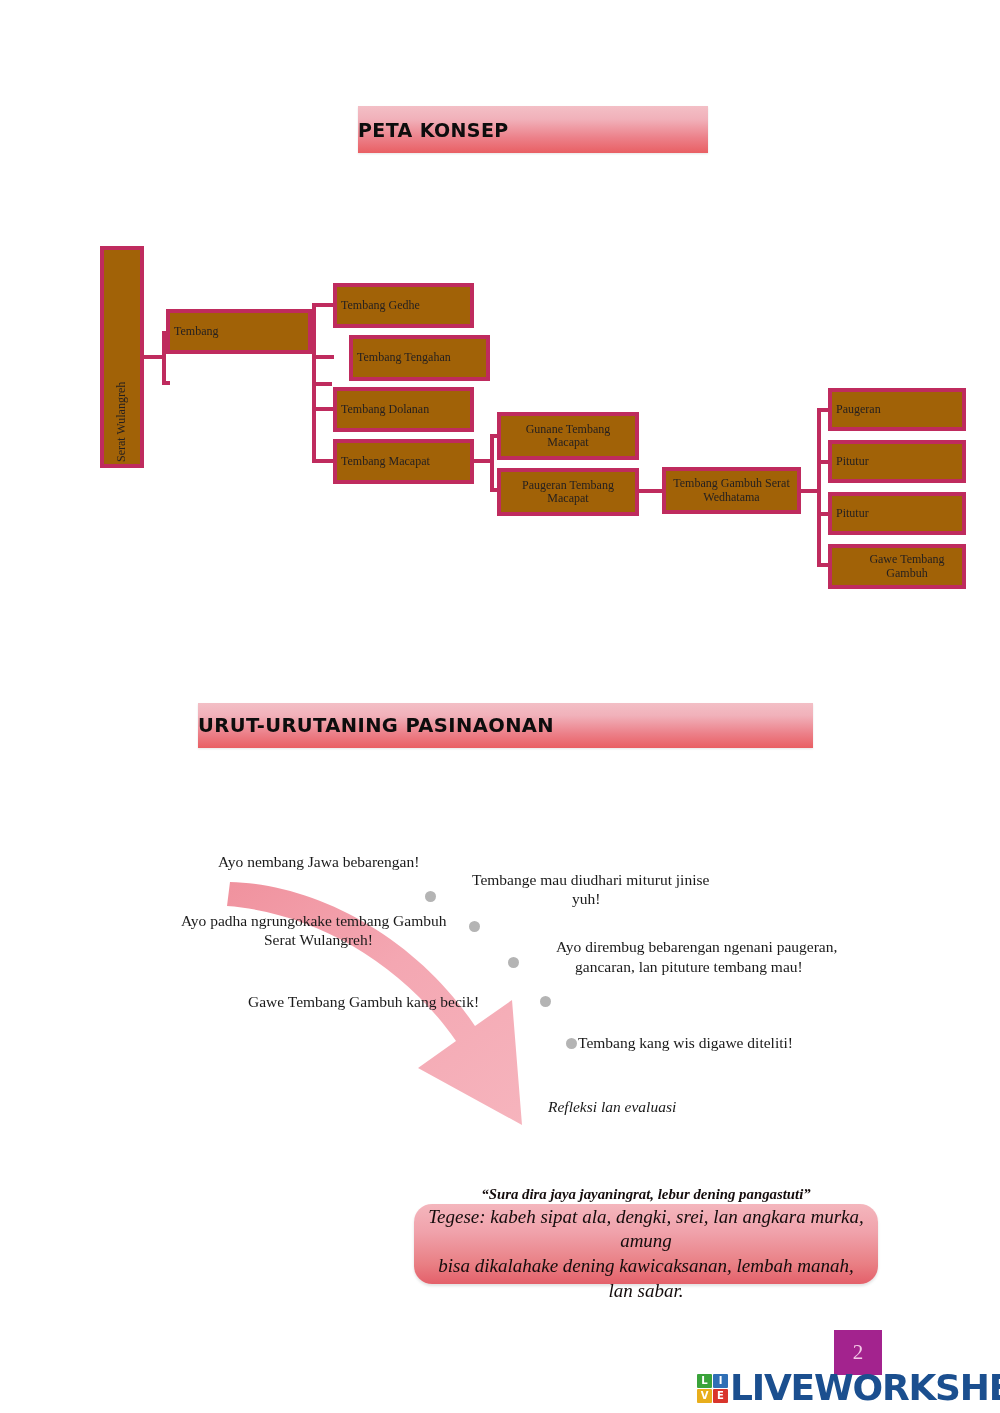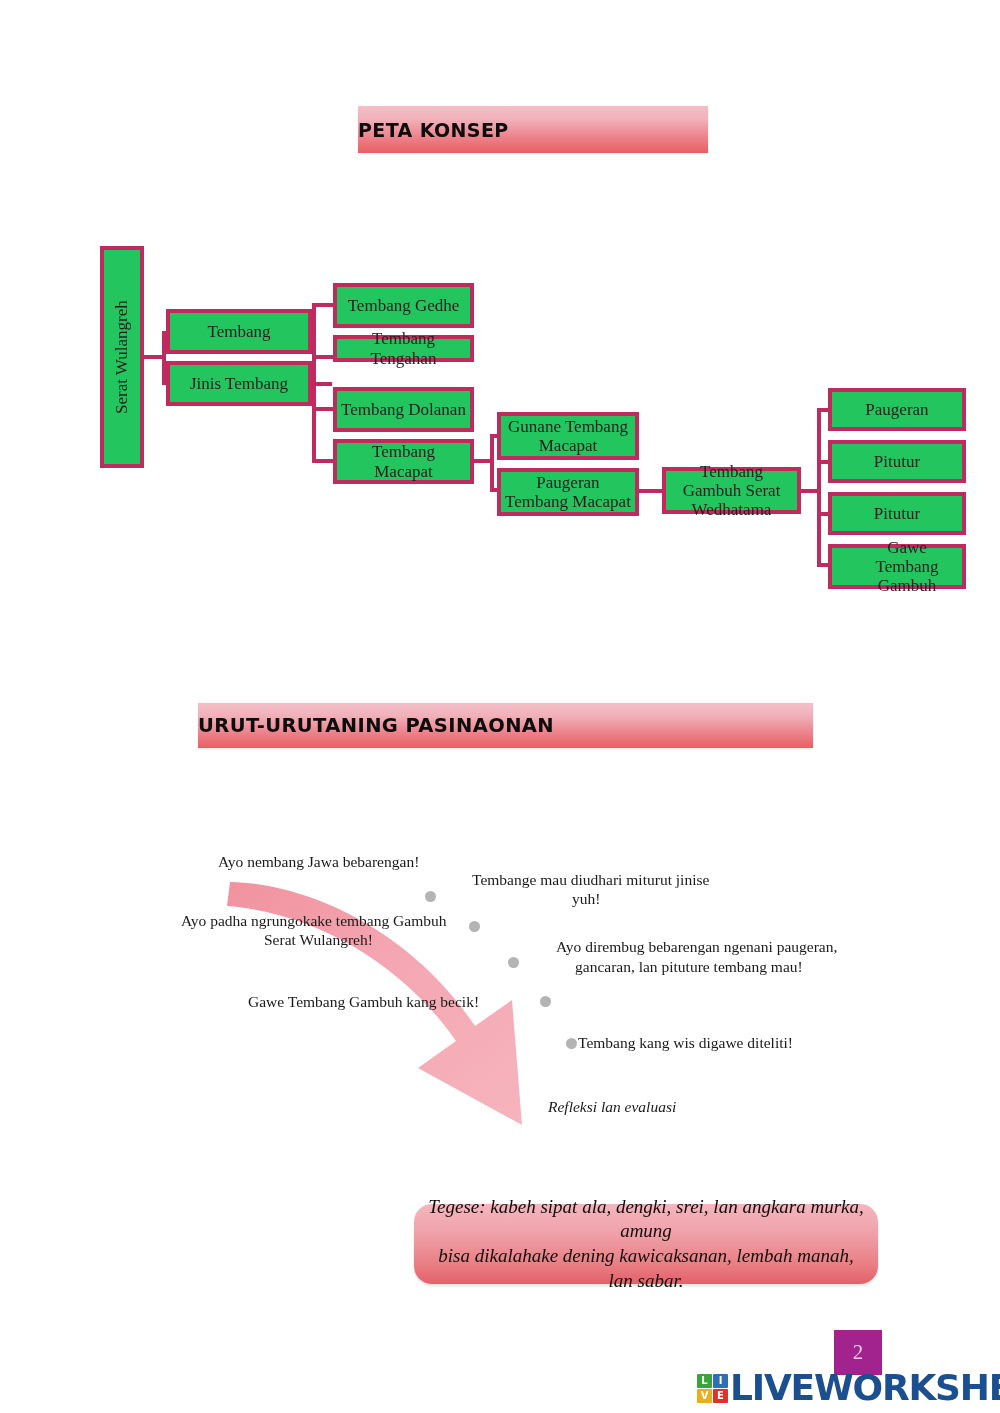--- a/index.html
+++ b/index.html
@@ -58,28 +58,27 @@
   #concept-map {
     position: absolute;
     left: 0;
     top: 0;
     width: 1000px;
     height: 660px;
   }
   .node {
     position: absolute;
     border: 4px solid #bf2b5e;
-    background: #22c55e;
+    background: #a16207;
     box-sizing: border-box;
     display: flex;
     align-items: center;
-    justify-content: center;
     text-align: center;
     font-family: "Liberation Serif", serif;
-    font-size: 17px;
+    font-size: 12px;
     color: #231f20;
     line-height: 1.12;
     padding: 2px 4px;
   }
   .node.vertical {
     writing-mode: vertical-rl;
     transform: rotate(180deg);
   }
   .connector {
     position: absolute;
@@ -231,29 +230,26 @@
     <div class="connector" style="left:817px; top:563px; width:13px; height:4px;"></div>
 
     <div class="node vertical" style="left:100px; top:246px; width:44px; height:222px;">
       <span>Serat Wulangreh</span>
     </div>
 
     <div class="node" style="left:166px; top:309px; width:146px; height:45px;">
       <span>Tembang</span>
     </div>
 
-    <div class="node" style="left:166px; top:361px; width:146px; height:45px;">
-      <span>Jinis Tembang</span>
-    </div>
 
     <div class="node" style="left:333px; top:283px; width:141px; height:45px;">
       <span>Tembang Gedhe</span>
     </div>
 
-    <div class="node" style="left:333px; top:335px; width:141px; height:27px;">
+    <div class="node" style="left:349px; top:335px; width:141px; height:46px;">
       <span>Tembang Tengahan</span>
     </div>
 
     <div class="node" style="left:333px; top:387px; width:141px; height:45px;">
       <span>Tembang Dolanan</span>
     </div>
 
     <div class="node" style="left:333px; top:439px; width:141px; height:45px;">
       <span>Tembang Macapat</span>
     </div>
@@ -342,20 +338,21 @@
     <span>Gawe Tembang Gambuh kang becik!</span>
   </div>
   <div class="flow-label" style="left:578px; top:1033px;">
     <span>Tembang kang wis digawe diteliti!</span>
   </div>
   <div class="flow-label italic" style="left:548px; top:1097px;">
     <span>Refleksi lan evaluasi</span>
   </div>
 
   <div id="quote-box">
+    <div class="q-line bold">“Sura dira jaya jayaningrat, lebur dening pangastuti”</div>
     <div class="q-line">Tegese: kabeh sipat ala, dengki, srei, lan angkara murka, amung</div>
     <div class="q-line">bisa dikalahake dening kawicaksanan, lembah manah, lan sabar.</div>
   </div>
 
   <div id="page-number-badge">
     <span>2</span>
   </div>
 
   <div id="lws-logo">
     <div id="lws-tiles">

